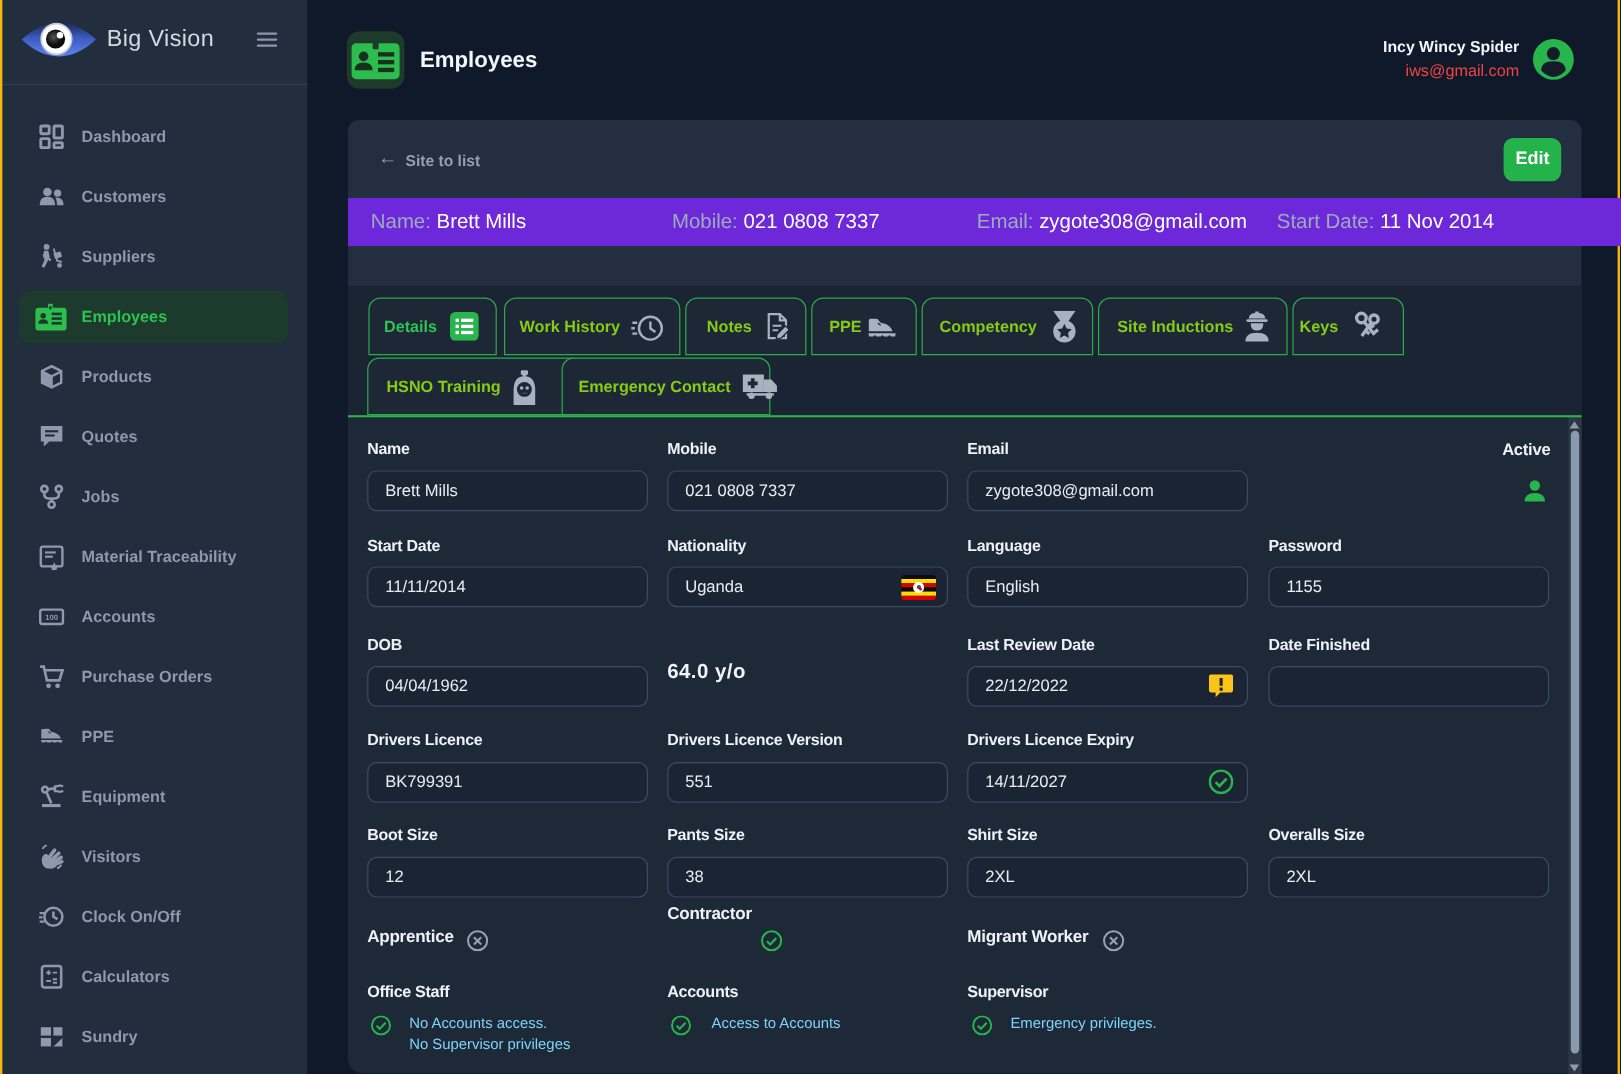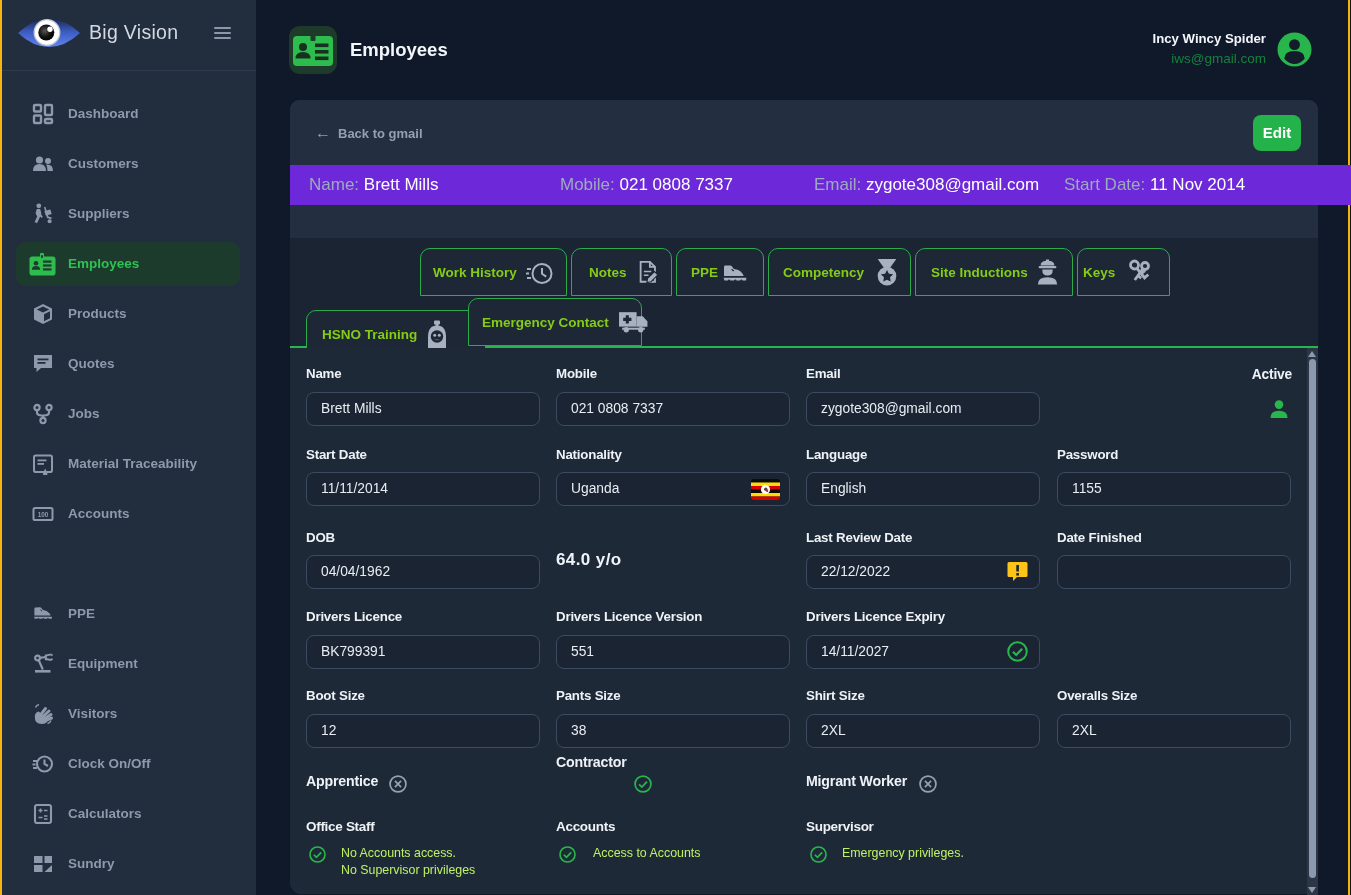--- a/index.html
+++ b/index.html
@@ -23,42 +23,42 @@
 .mi .ico { position:absolute; left:30px; top:14px; width:22px; height:22px; }
 .mi .lbl { position:absolute; left:66px; top:17px; font-size:13.5px; font-weight:700; color:#8e9aac; }
 .mi.active .rect { position:absolute; left:14px; top:3px; width:224px; height:44px; background:#1d3b2c; border-radius:10px; }
 .mi.active .lbl { color:#2dc253; }
 svg { display:block; }
 
 
 #hIcon { left:289px; top:26px; width:48px; height:48px; border-radius:11px; background:#1d3a2b; }
 #hTitle { left:350px; top:39px; font-size:18.5px; font-weight:700; color:#f4f7fa; }
 #uName { left:986px; top:31px; width:280px; text-align:right; font-size:13.2px; font-weight:700; color:#f2f5f9; }
-#uMail { left:986px; top:51px; width:280px; text-align:right; font-size:13.5px; color:#15803d; }
+#uMail { left:986px; top:51px; width:280px; text-align:right; font-size:13.5px; color:#ef4444; }
 #avatar { left:1277px; top:32px; width:35px; height:35px; }
 
 
 #card { left:290px; top:100px; width:1028px; height:793.5px; background:#232e41; border-radius:9px 9px 0 12px; }
 #backArrow { left:315px; top:124px; font-size:16px; color:#93a0b0; font-weight:700; }
 #backTxt { left:338px; top:126px; font-size:13px; color:#93a0b0; font-weight:700; }
 #editBtn { left:1253px; top:115px; width:48px; height:36px; background:#24b24a; border-radius:8px; color:#fff; font-weight:700; font-size:15px; text-align:center; line-height:36px; }
 #infoRow { left:290px; top:165px; width:1194px; height:40px; background:#6d28d9; }
 .inf { position:absolute; top:10px; font-size:17px; color:#fff; }
 .inf b { font-weight:400; color:#9dabbc; }
 #tabsWrap { left:290px; top:238px; width:1028px; height:110px; background:#1a2433; border-bottom:2px solid #28b64c; }
 .tab { position:absolute; height:48px; border:1px solid #2cab4d; border-radius:10px 10px 0 0; background:#1d2735; }
 .tab .tl { position:absolute; top:16px; font-size:13.5px; font-weight:700; color:#84cc16; white-space:nowrap; }
 .tab.on .tl { color:#2dc253; }
 .tab .ti { position:absolute; }
 
 
 #panel { left:290px; top:348px; width:1017px; height:545.5px; background:#1e2938; border-radius:0 0 0 12px; }
 .flabel { position:absolute; font-size:13.3px; font-weight:700; color:#eef2f7; white-space:nowrap; letter-spacing:-0.2px; }
 .finput { position:absolute; width:234px; height:34px; background:#1a2433; border:1px solid #3d4a5f; border-radius:8px; font-size:13.8px; color:#e8edf3; line-height:32px; padding-left:14px; }
-.gtxt { position:absolute; font-size:12.4px; color:#bef264; white-space:nowrap; }
+.gtxt { position:absolute; font-size:12.4px; color:#7dd3fc; white-space:nowrap; }
 
 
 #sbTrack { left:1307px; top:348px; width:10.5px; height:547px; background:#2c3645; }
 #sbThumb { left:1308.5px; top:359px; width:7px; height:519px; background:#8a99ad; border-radius:4px; }
 .sbarr { position:absolute; width:0; height:0; border-left:4.5px solid transparent; border-right:4.5px solid transparent; }
 </style>
 </head>
 <body>
 <div id="app">
   <div class="abs" id="sidebar">
@@ -188,20 +188,32 @@
       </div>
     <div class="mi" style="top:489px">
         <svg class="ico" viewBox="0 0 22 22">
           <g fill="none" stroke="#8e9aac" stroke-width="2">
             <rect x="1.5" y="5" width="19" height="12" rx="1.6"></rect>
           </g>
           <text x="11" y="13.8" font-size="6.4" font-weight="bold" fill="#8e9aac" text-anchor="middle">100</text>
         </svg>
         <div class="lbl">Accounts</div>
       </div>
+    <div class="mi" style="top:539px">
+        <svg class="ico" viewBox="0 0 22 22">
+          <g fill="none" stroke="#8e9aac" stroke-width="2.2">
+            <path d="M1.5 2.5 h3 l2.6 11.5 h10.4 l2.6 -8.5 h-15.5"></path>
+          </g>
+          <g fill="#8e9aac">
+            <circle cx="8.5" cy="18.5" r="2"></circle>
+            <circle cx="16" cy="18.5" r="2"></circle>
+          </g>
+        </svg>
+        <div class="lbl">Purchase Orders</div>
+      </div>
     <div class="mi" style="top:589px">
         <svg class="ico" viewBox="0 0 24 22">
           <g fill="#8e9aac">
             <path d="M2.6 12.5 L2.6 5 q0-1.2 1.2-1.2 L8.5 3.6 q1.2 0 1.9 1 l1.2 1.7 q5 0.7 7.4 3.8 q1.4 1.7 1.2 2.4 z"></path>
             <path d="M2.2 14 h19.6 l-0.3 2.2 h-2.9 l-1.2-1 -1 1 h-3 l-1.2-1 -1 1 H8.1 l-1.2-1 -1 1 H3 z"></path>
             <path d="M9.1 6.4 l1.9 1.5 M11.3 5 l1.9 1.5" stroke="#222d3e" stroke-width="1" fill="none"></path>
           </g>
         </svg>
         <div class="lbl">PPE</div>
       </div>
@@ -284,29 +296,43 @@
   <div class="abs" id="hTitle">Employees</div>
   <div class="abs" id="uName">Incy Wincy Spider</div>
   <div class="abs" id="uMail">iws@gmail.com</div>
   <svg class="abs" id="avatar" viewBox="0 0 36 36">
       <circle cx="18" cy="18" r="17.5" fill="#28b64c"></circle>
       <circle cx="18" cy="13" r="5.6" fill="#141c2b"></circle>
       <path d="M7.5 27.5 q0-8 10.5-8 q10.5 0 10.5 8 q-5 5.5-10.5 5.5 q-5.5 0-10.5-5.5 z" fill="#141c2b"></path>
     </svg>
   <div class="abs" id="card"></div>
   <div class="abs" id="backArrow">←</div>
-  <div class="abs" id="backTxt">Back to gmail</div>
+  <div class="abs" id="backTxt">Site to list</div>
   <div class="abs" id="editBtn">Edit</div>
   <div class="abs" id="infoRow">
     <div class="inf" style="left:19px"><b>Name:</b> Brett Mills</div>
     <div class="inf" style="left:270px"><b>Mobile:</b> 021 0808 7337</div>
     <div class="inf" style="left:524px"><b>Email:</b> zygote308@gmail.com</div>
     <div class="inf" style="left:774px"><b>Start Date:</b> 11 Nov 2014</div>
   </div>
   <div class="abs" id="tabsWrap"></div>
+  <div class="abs tab on" style="left:307px;top:248px;width:107px">
+    <div class="tl" style="left:12px">Details</div>
+    <svg class="ti" style="left:67px;top:11px" width="24" height="24" viewBox="0 0 26 26">
+        <rect x="0" y="0" width="26" height="26" rx="5" fill="#28b64c"></rect>
+        <g fill="#fff">
+          <rect x="5" y="6" width="3" height="3"></rect>
+          <rect x="10" y="6" width="11" height="3"></rect>
+          <rect x="5" y="11.5" width="3" height="3"></rect>
+          <rect x="10" y="11.5" width="11" height="3"></rect>
+          <rect x="5" y="17" width="3" height="3"></rect>
+          <rect x="10" y="17" width="11" height="3"></rect>
+        </g>
+      </svg>
+  </div>
   <div class="abs tab" style="left:420px;top:248px;width:147px">
     <div class="tl" style="left:12px">Work History</div>
     <svg class="ti" style="left:102px;top:13px" width="30" height="23" viewBox="0 0 30 23">
         <g fill="none" stroke="#a7b1c0" stroke-width="2">
           <circle cx="19" cy="11.5" r="9.5"></circle>
           <path d="M19 6 v5.8 l4.2 2.8"></path>
           <path d="M4 7 h4 M3 11.5 h3 M4 16 h4" stroke-width="2"></path>
         </g>
       </svg>
   </div>
@@ -358,21 +384,21 @@
     <div class="tl" style="left:5px">Keys</div>
     <svg class="ti" style="left:47px;top:9px" width="28" height="28" viewBox="0 0 28 28">
         <g fill="none" stroke="#a7b1c0" stroke-width="2.8">
           <circle cx="9.5" cy="7" r="4"></circle>
           <path d="M12 10.5 l8.5 10.5 M16.5 15.5 l3.5-2.8 M19.8 19.5 l3.5-2.8"></path>
           <circle cx="20" cy="8" r="3.5"></circle>
           <path d="M17.8 10.8 l-8 11.2 M12.8 17.6 l3.4 2.6"></path>
         </g>
       </svg>
   </div>
-  <div class="abs tab" style="left:306px;top:310px;width:180px">
+  <div class="abs tab" style="left:306px;top:298px;width:180px">
     <div class="tl" style="left:15px">HSNO Training</div>
     <svg class="ti" style="left:119px;top:9px" width="22" height="30" viewBox="0 0 22 30">
         <g fill="#a7b1c0">
           <rect x="8" y="0.5" width="6" height="4" rx="1"></rect>
           <rect x="9.5" y="3" width="3" height="3"></rect>
           <path d="M11 5.5 q9 0 9 11.5 l0 12.5 h-18 l0-12.5 q0-11.5 9-11.5 z"></path>
         </g>
         <circle cx="11" cy="16.5" r="6.2" fill="#1d2735"></circle>
         <g fill="#a7b1c0">
           <circle cx="8.7" cy="15.3" r="1.5"></circle>

